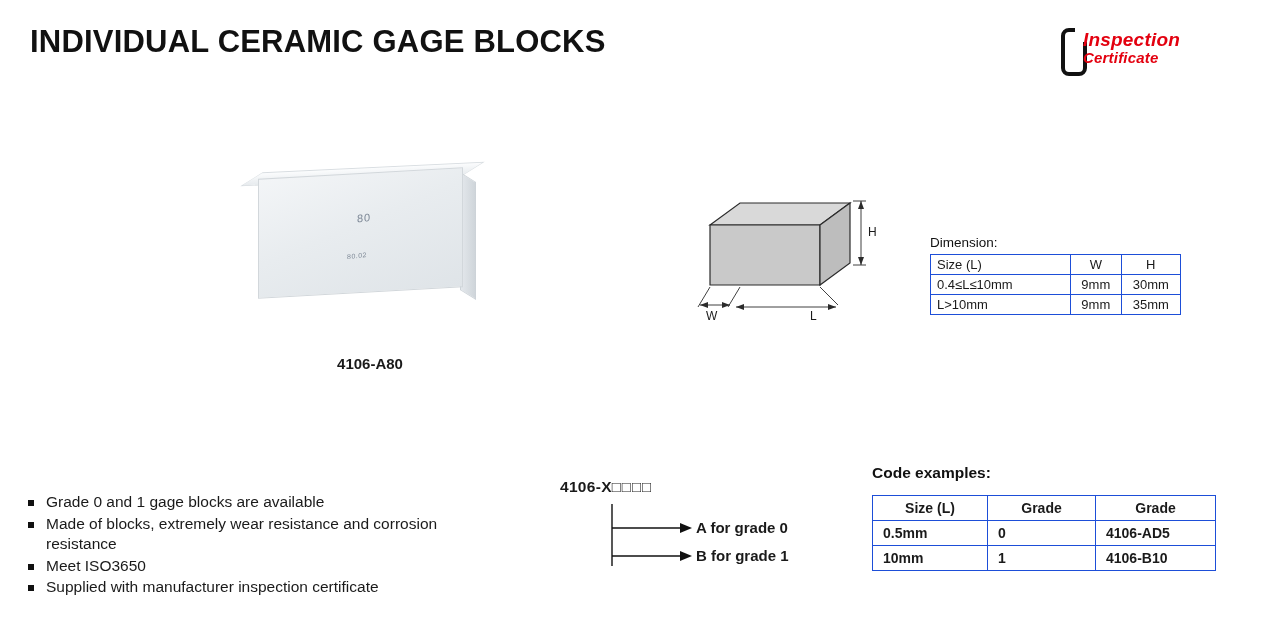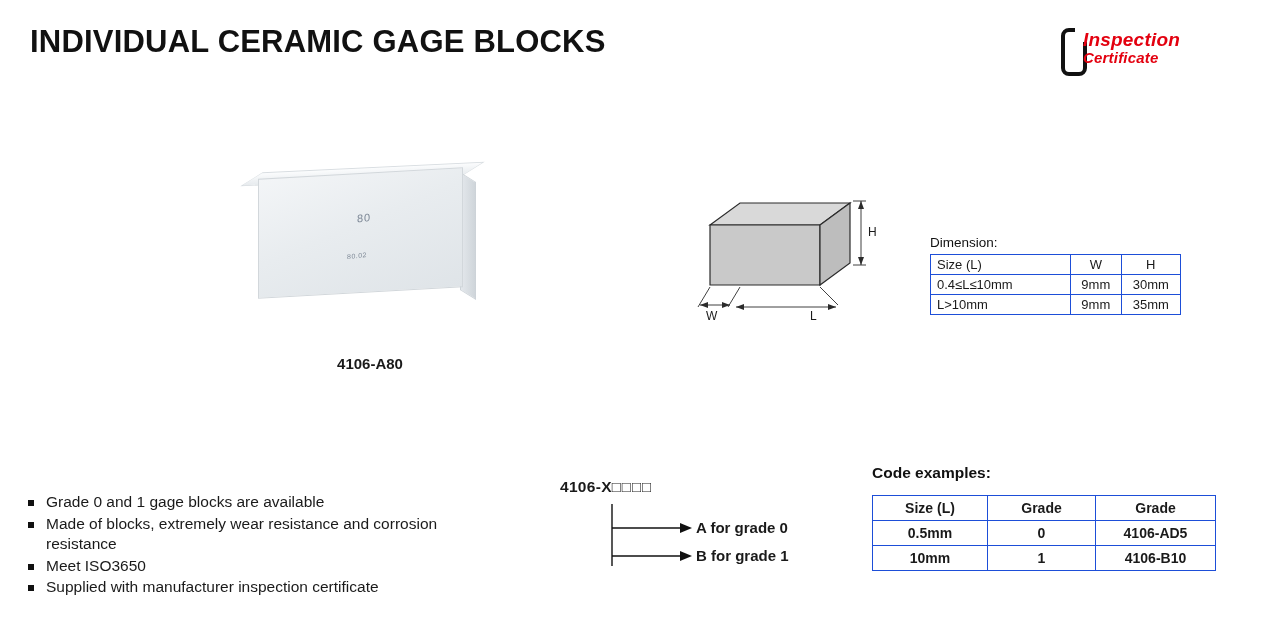--- a/index.html
+++ b/index.html
@@ -251,21 +251,21 @@
   .code-ex table.grid {
     margin-top: 13px;
     font-size: 14px;
   }
   .code-ex table.grid th,
   .code-ex table.grid td {
     padding: 4px 10px;
     font-weight: bold;
   }
   .code-ex table.grid th { text-align: center; }
-  .code-ex table.grid td { text-align: center; }
+  .code-ex table.grid td { text-align: left; }
   .code-ex table.grid col.c1 { width: 115px; }
   .code-ex table.grid col.c2 { width: 108px; }
 </style>
 </head>
 <body>
 
 <div class="page-title">INDIVIDUAL CERAMIC GAGE BLOCKS</div>
 
 <div class="cert-logo">
   <div class="cert-bracket"></div>

